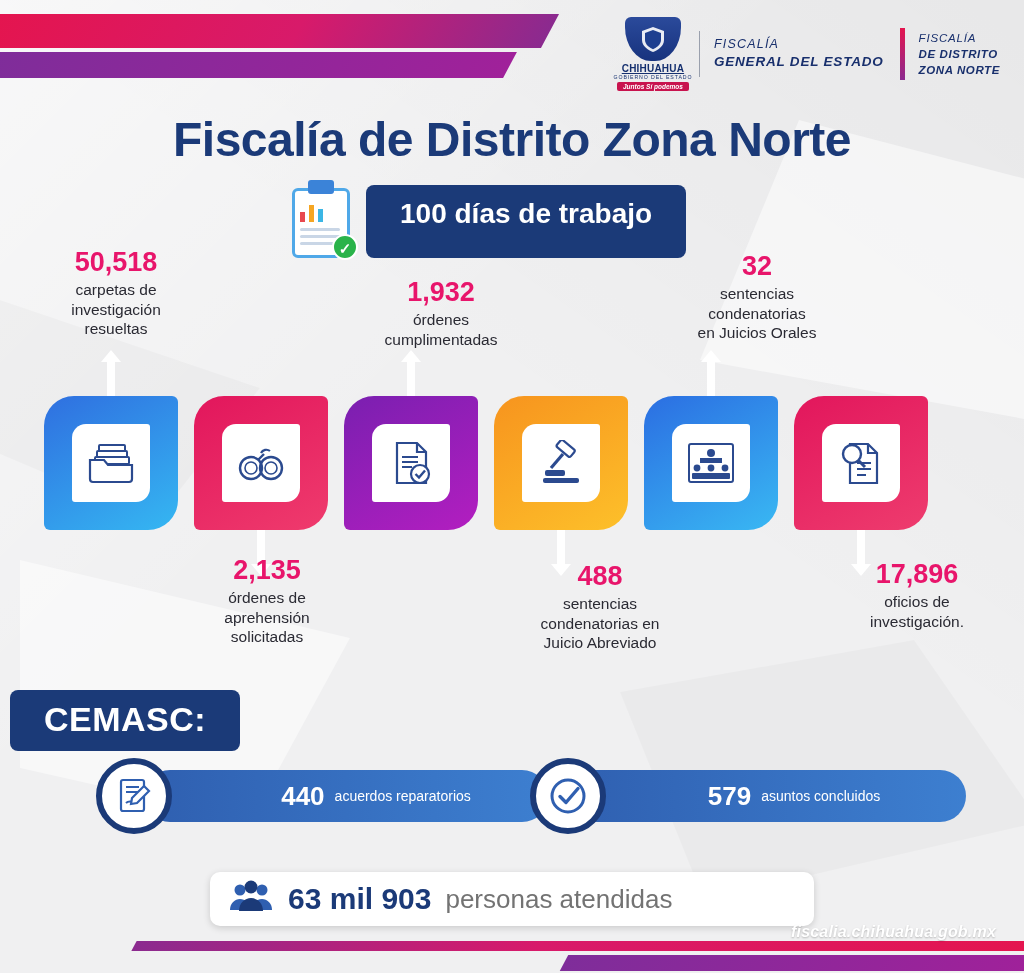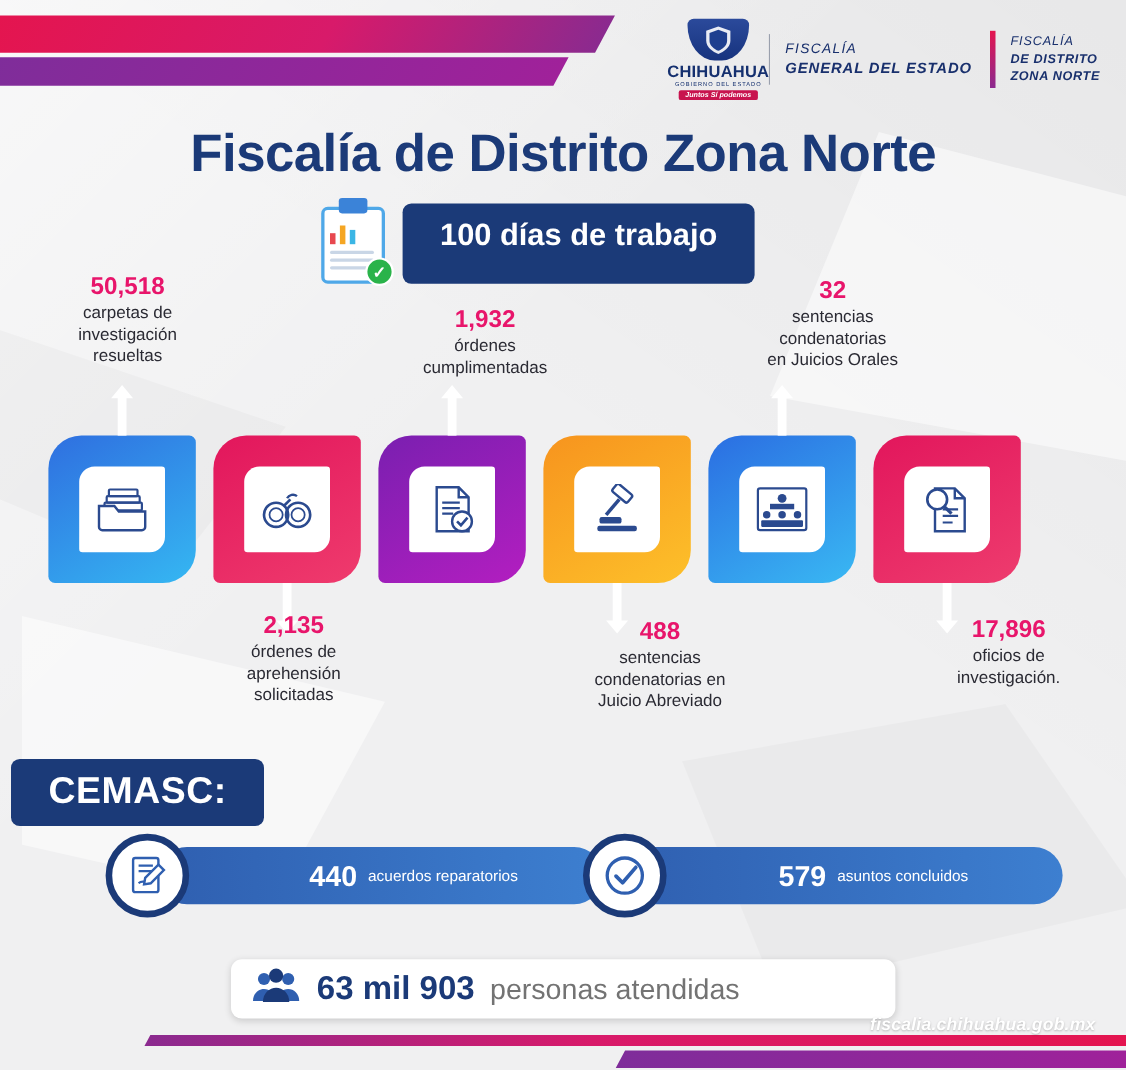--- a/index.html
+++ b/index.html
@@ -44,22 +44,22 @@
     justify-content: flex-start;
   }
   .shield-sh {
     width: 56px; height: 48px;
     background: linear-gradient(180deg,#2b4a9b 0%, #17337e 100%);
     border-radius: 6px 6px 26px 26px / 6px 6px 34px 34px;
     display:flex; align-items:center; justify-content:center;
     color:#fff; font-size: 8px; letter-spacing: .3px;
   }
   .shield-name {
-    font-weight: bold; font-size: 15px; color: #15306f;
-    letter-spacing: .2px; margin-top: 2px; white-space: nowrap;
+    font-weight: bold; font-size: 10px; color: #15306f;
+    letter-spacing: .2px; margin-top: 2px; white-space: nowrap; text-decoration: underline;
   }
   .shield-sub {
     font-size: 5.2px; color: #15306f; letter-spacing: .9px; white-space: nowrap;
   }
   .shield-tag {
     margin-top: 2px; background: #c8134e; color: #fff;
     font-size: 6.5px; font-style: italic; font-weight: bold;
     padding: 1px 6px; border-radius: 2px; white-space: nowrap;
   }
   .vdiv { width: 1px; height: 46px; background: #9aa0ad; margin: 0 14px; }
@@ -139,21 +139,21 @@
   .arrow-down .arrow-stem { top: 0; bottom: 10px; }
   .arrow-head {
     position: absolute; left: 0; width: 0; height: 0;
     border-left: 10px solid transparent; border-right: 10px solid transparent;
   }
   .arrow-up .arrow-head { top: 0; border-bottom: 12px solid #fff; }
   .arrow-down .arrow-head { bottom: 0; border-top: 12px solid #fff; }
 
   
   .stat { position: absolute; text-align: center; }
-  .stat .num { font-size: 22px; font-weight: bold; color: #e8156b; line-height: 1.05; margin-bottom: 4px; }
+  .stat .num { font-size: 27px; font-weight: bold; color: #e8156b; line-height: 1.05; margin-bottom: 4px; }
   .stat .txt { font-size: 15.5px; color: #2a2a33; line-height: 1.26; }
 
   
   .cemasc-pill {
     position: absolute; left: 10px; top: 690px;
     background: #1b3a78; color: #fff;
     font-size: 34px; font-weight: bold; letter-spacing: .5px;
     padding: 10px 34px 12px 34px; border-radius: 8px;
   }
   .cemasc-row { position: absolute; top: 770px; left: 96px; width: 850px; }

